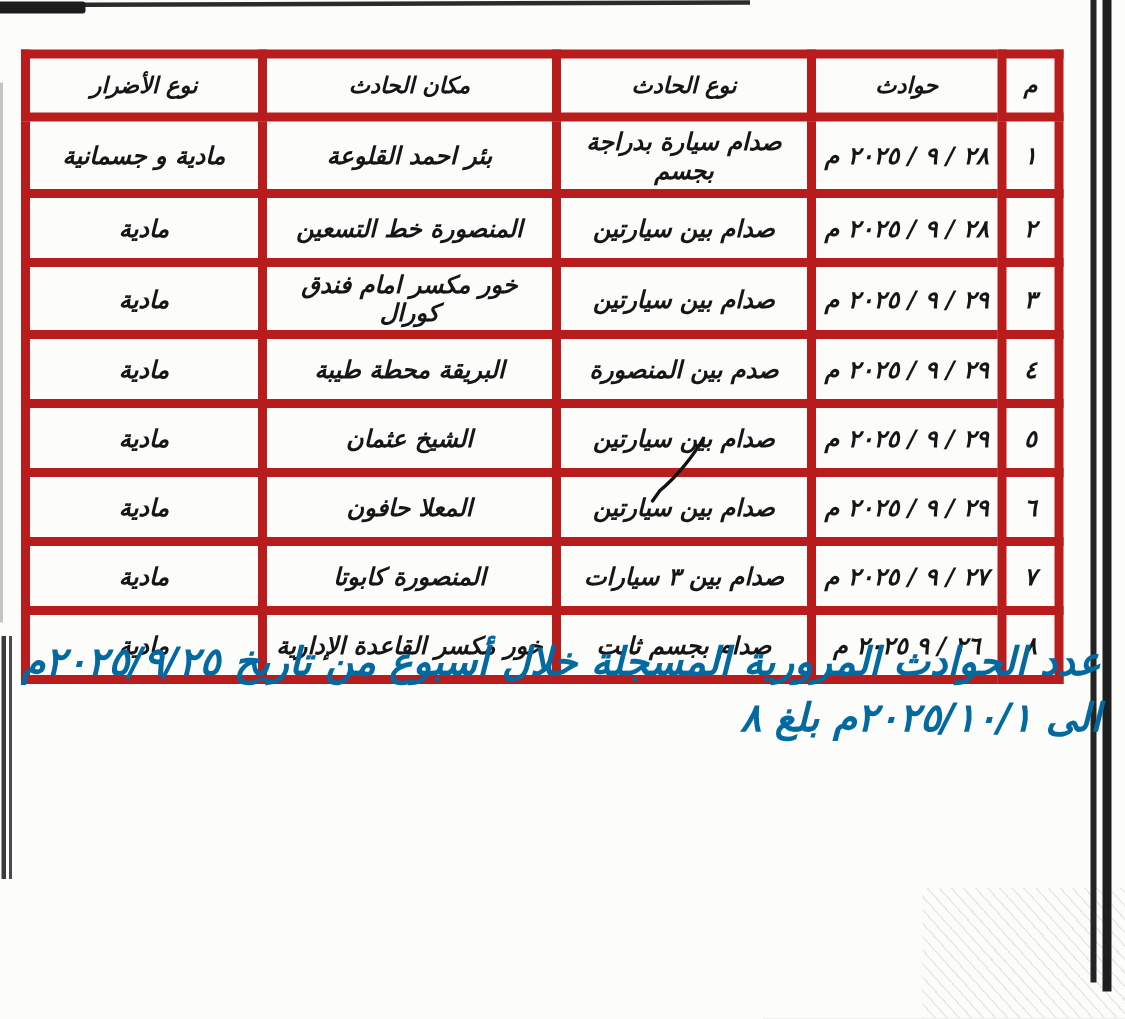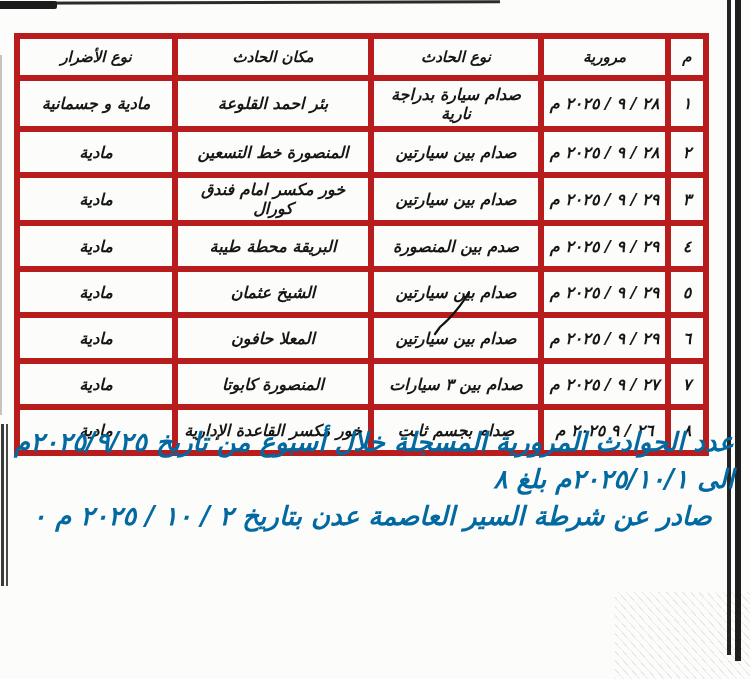--- a/index.html
+++ b/index.html
@@ -76,31 +76,31 @@
     <colgroup>
       <col class="c-no">
         <col class="c-date">
         <col class="c-type">
         <col class="c-loc">
         <col class="c-dmg">
     </colgroup>
     <thead>
       <tr>
         <th>م</th>
-        <th>مرورية</th>
+        <th>حوادث</th>
         <th>نوع الحادث</th>
         <th>مكان الحادث</th>
         <th>نوع الأضرار</th>
       </tr>
     </thead>
     <tbody>
       <tr class="tall">
         <td class="no-cell">١</td>
         <td>٢٨ / ٩ / ٢٠٢٥ م</td>
-        <td>صدام سيارة بدراجة نارية</td>
+        <td>صدام سيارة بدراجة بجسم</td>
         <td>بئر احمد القلوعة</td>
         <td>مادية و جسمانية</td>
       </tr>
       <tr>
         <td class="no-cell">٢</td>
         <td>٢٨ / ٩ / ٢٠٢٥ م</td>
         <td>صدام بين سيارتين</td>
         <td>المنصورة خط التسعين</td>
         <td>مادية</td>
       </tr>
@@ -148,18 +148,17 @@
       </tr>
     </tbody>
   </table>
 
   <svg class="pen-mark" viewBox="0 0 42 46" xmlns="http://www.w3.org/2000/svg">
     <path d="M37,1 C31,12 19,27 8,36 L3,43" fill="none" stroke="#121212" stroke-width="2.2" stroke-linecap="round"></path>
   </svg>
 
   <div class="footer">
     <p>عدد الحوادث المرورية المسجلة خلال أسبوع من تاريخ ٢٠٢٥/٩/٢٥م الى ٢٠٢٥/١٠/١م بلغ ٨</p>
-    <p class="centered">صادر عن شرطة السير العاصمة عدن بتاريخ ٢ / ١٠ / ٢٠٢٥ م ٠</p>
   </div>
 
   <div class="art-hatch"></div>
 
 </div>
 
 </body></html>

